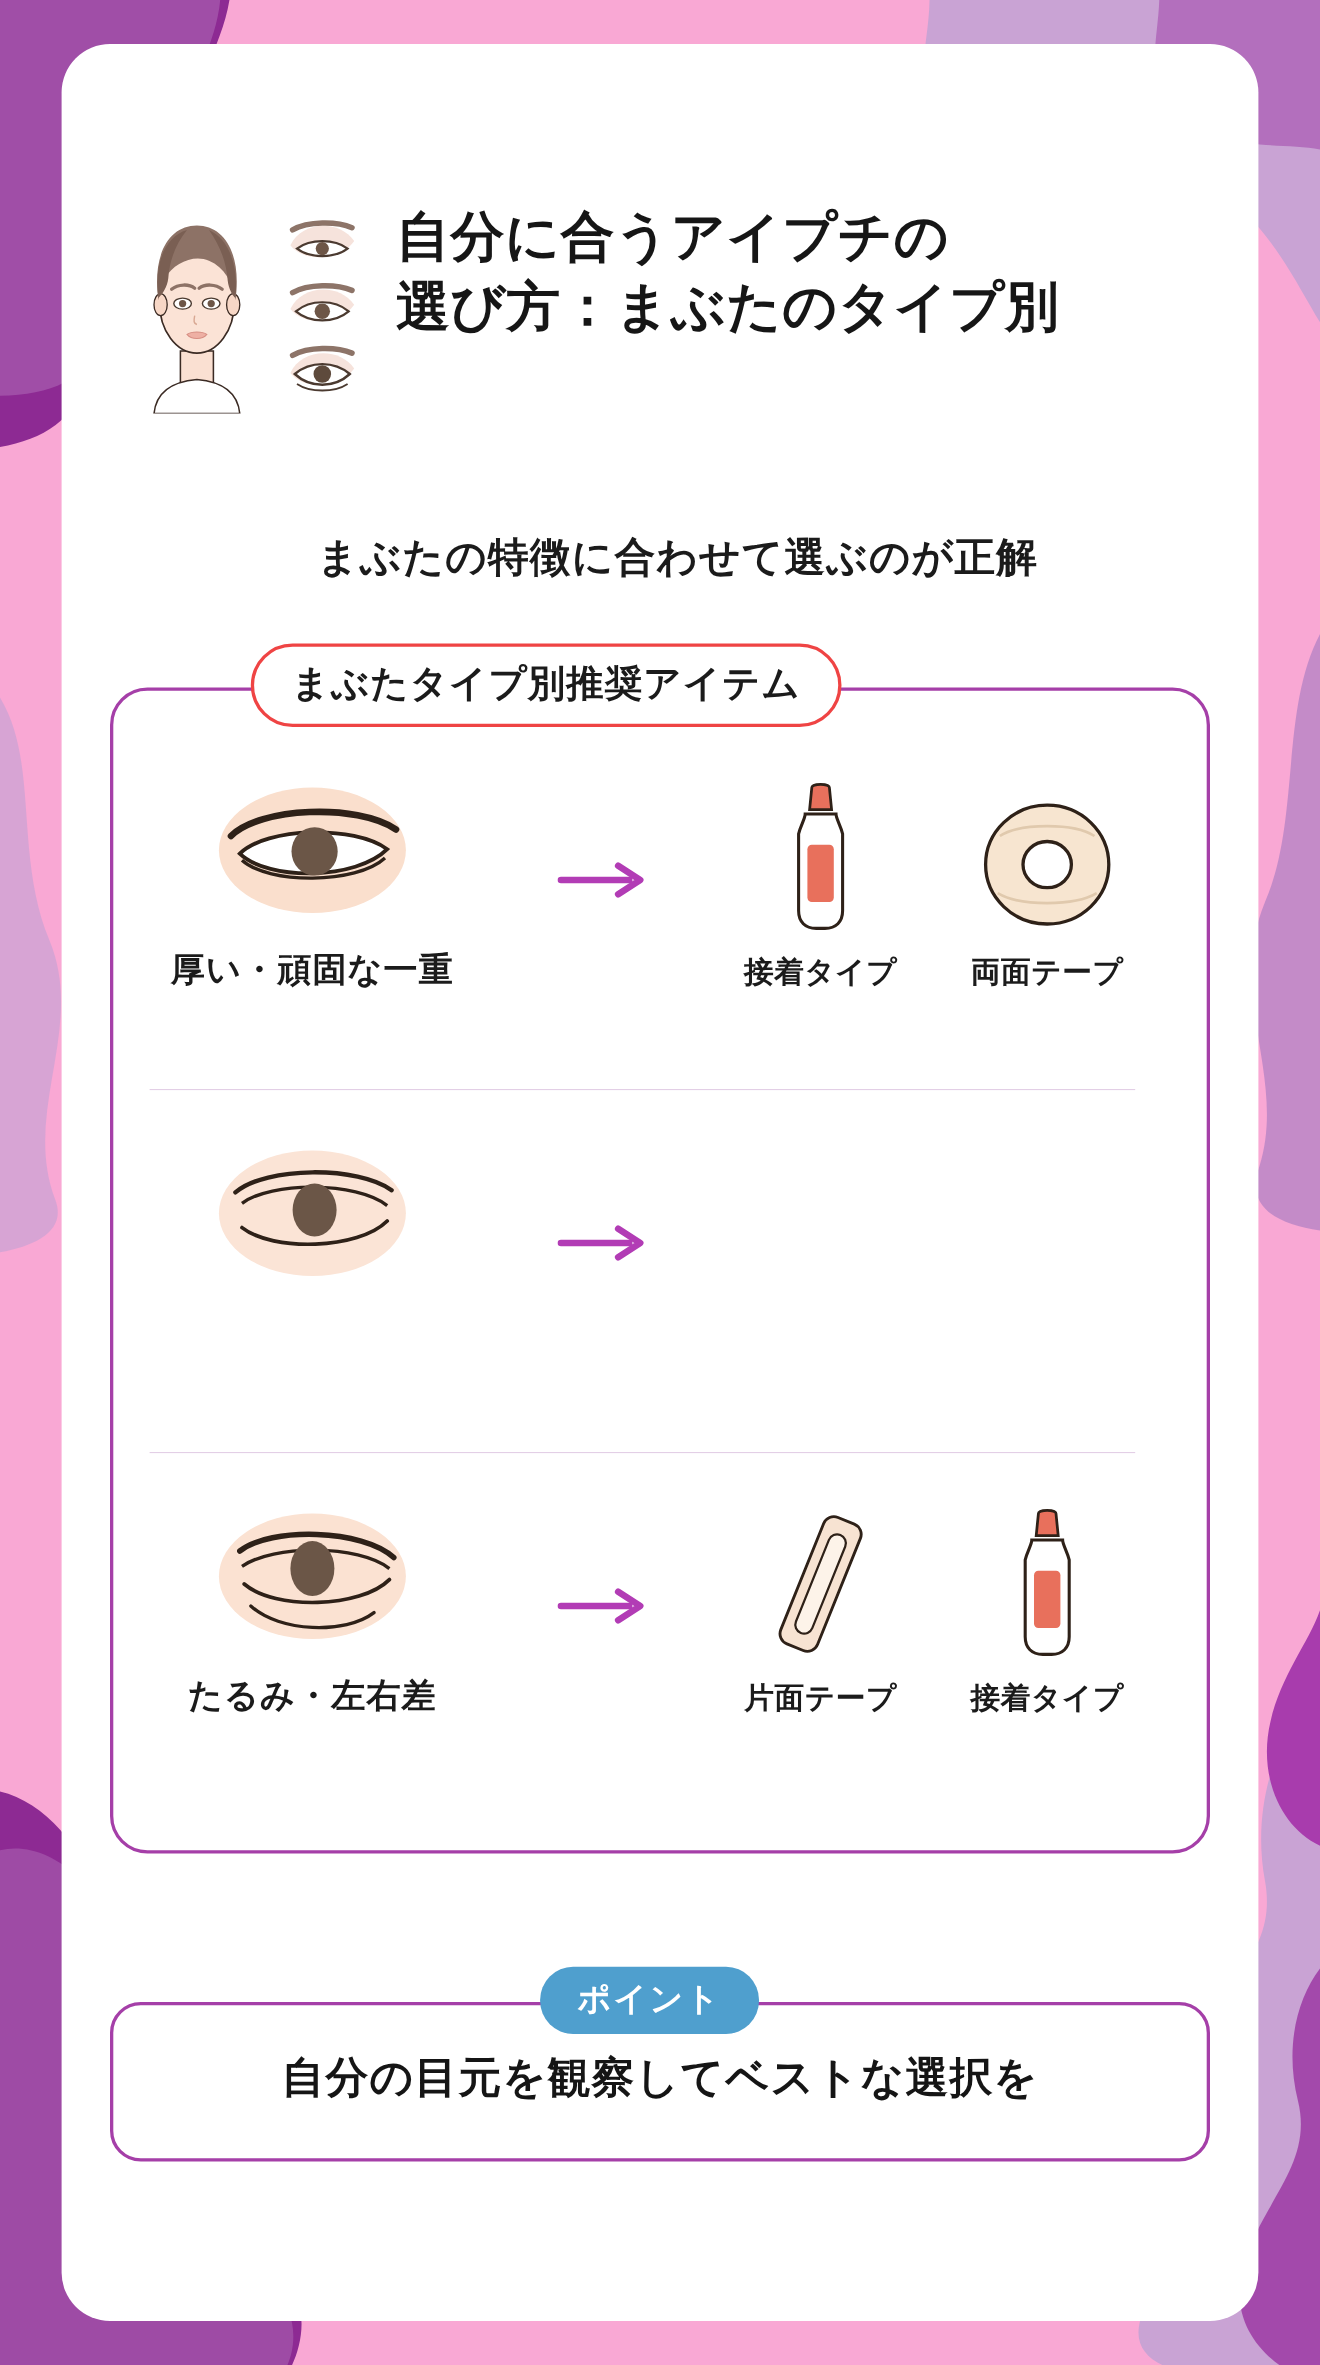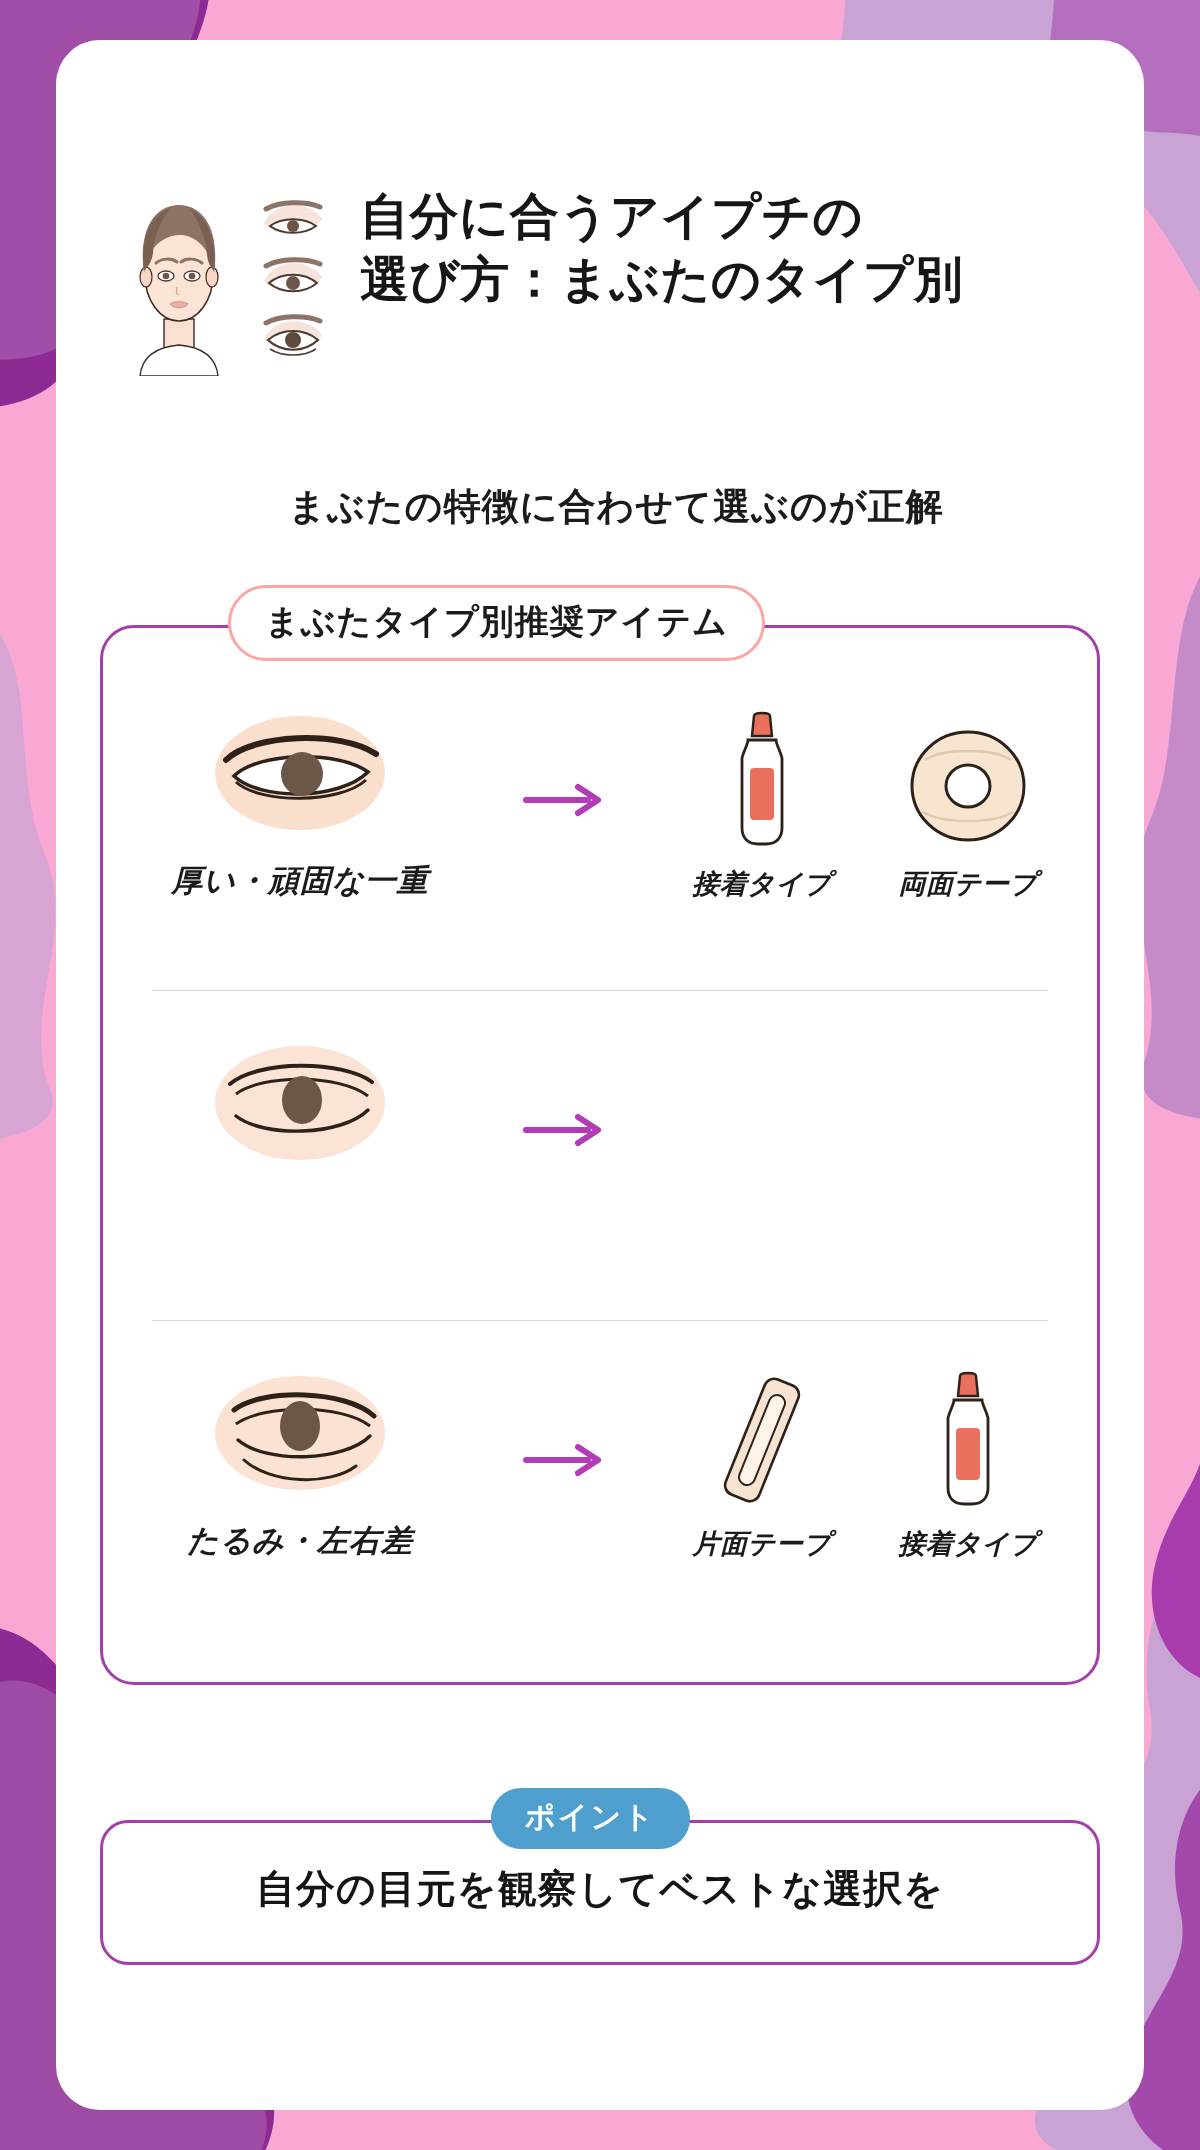--- a/index.html
+++ b/index.html
@@ -104,37 +104,36 @@
     border: 3px solid #a53fa8;
     border-radius: 34px;
     box-sizing: border-box;
     background: #ffffff;
   }
   .card-badge {
     position: absolute;
     left: 228px;
     top: 585px;
     padding: 11px 34px 13px 34px;
-    border: 3px solid #fca5a5;
+    border: 3px solid #ef4444;
     border-radius: 40px;
     background: #ffffff;
     font-size: 34px;
     font-weight: bold;
     color: #1b1b1b;
     letter-spacing: 1px;
     z-index: 5;
     white-space: nowrap;
   }
 
   .rows {
     position: absolute;
-    left: 100px;
+    left: 84px;
     top: 660px;
     width: 1000px;
-    font-style: italic;
   }
   .row {
     position: relative;
     height: 330px;
     display: flex;
     align-items: flex-start;
     box-sizing: border-box;
   }
   .row + .row::before {
     content: "";

